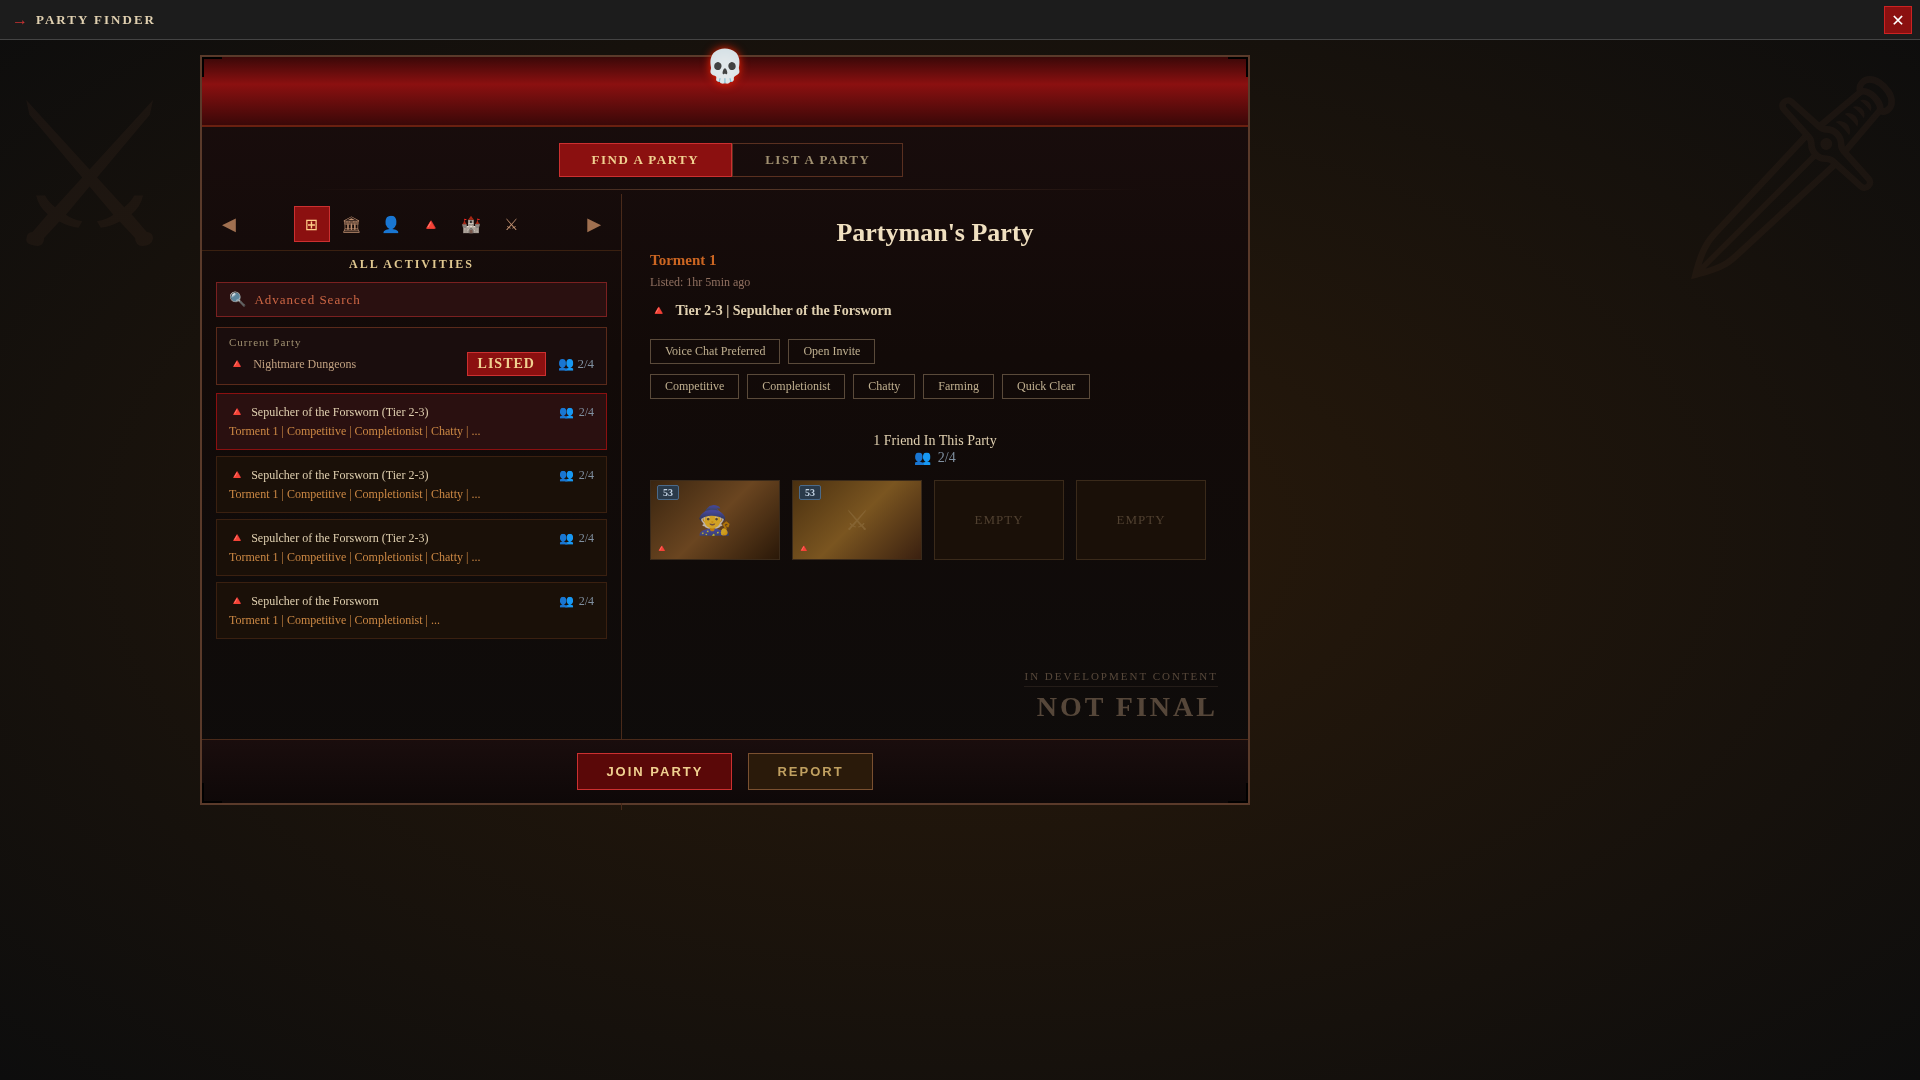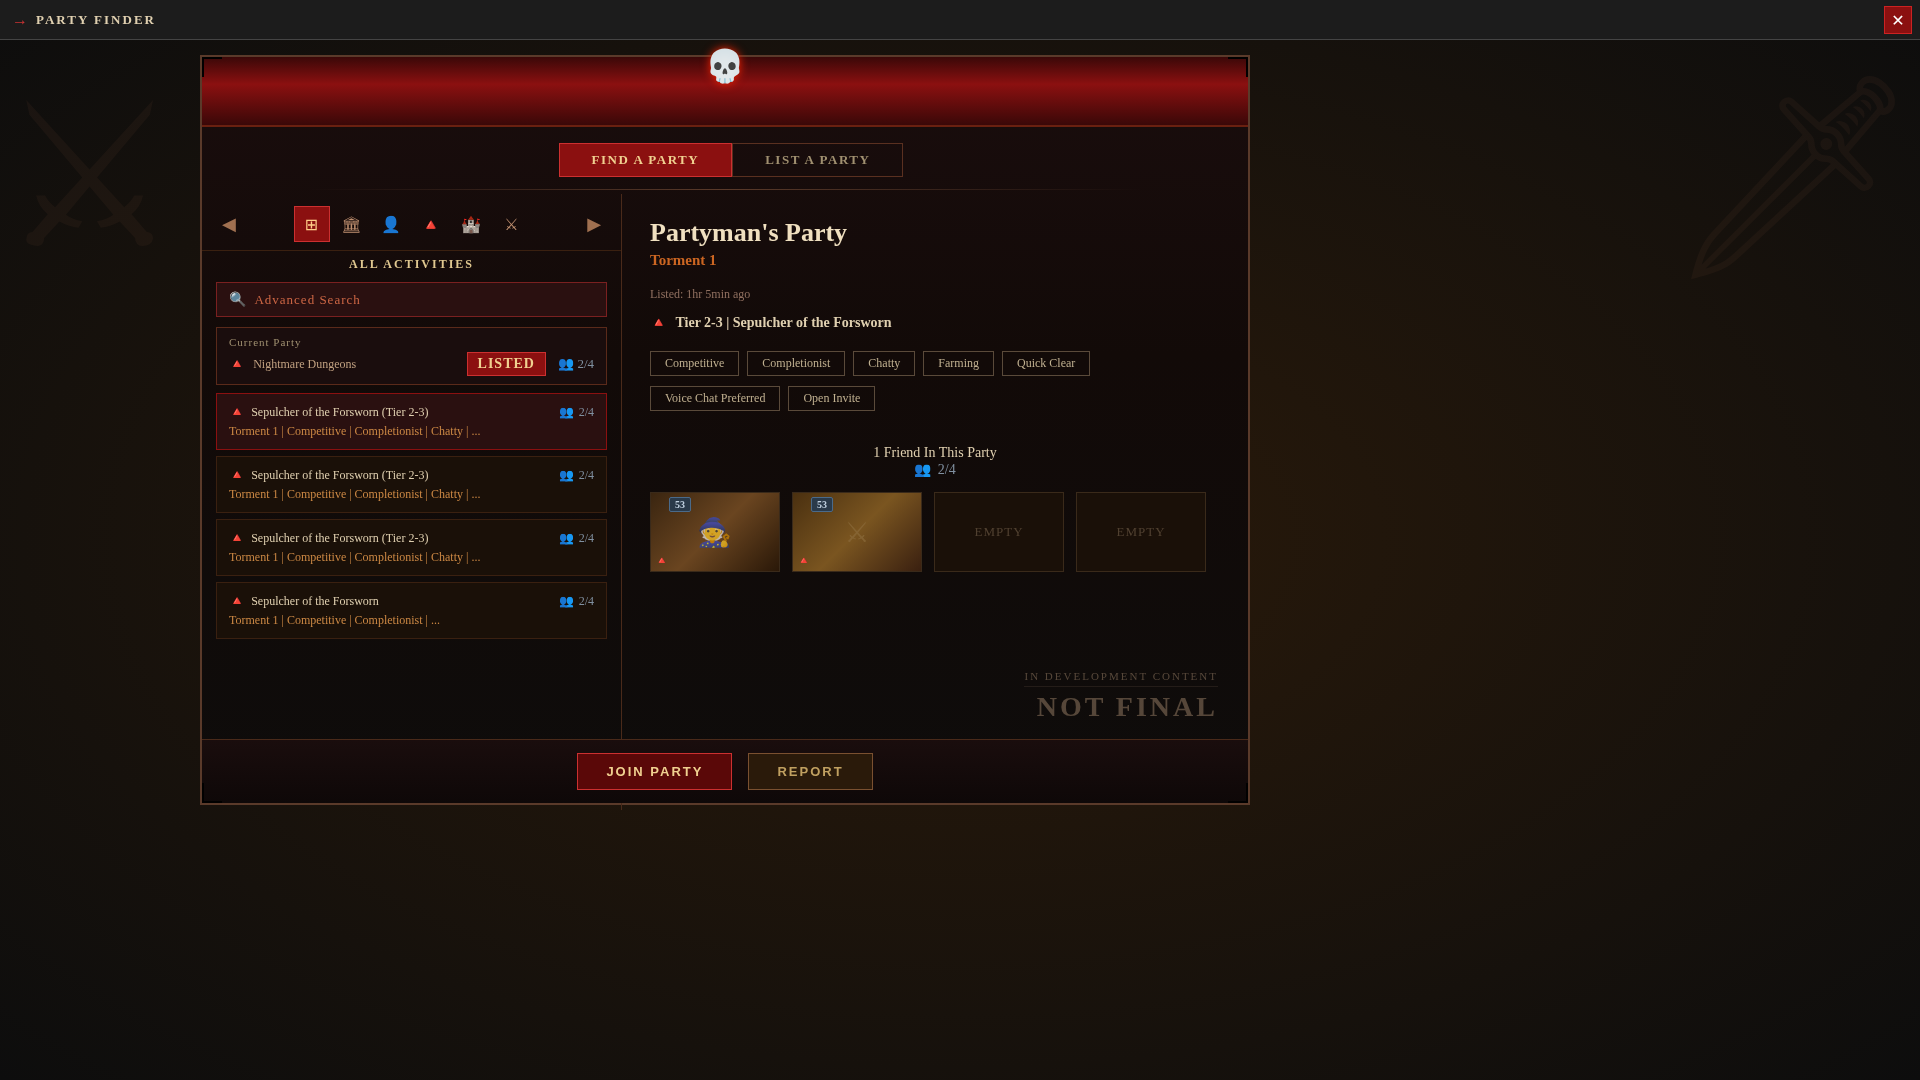--- a/index.html
+++ b/index.html
@@ -302,32 +302,32 @@
       padding: 24px 28px;
       display: flex;
       flex-direction: column;
     }
 
     .party-name-title {
       color: #f0e0c0;
       font-size: 26px;
       font-weight: bold;
       margin-bottom: 4px;
+      text-align: center;
     }
     .party-difficulty {
       color: #cc6622;
       font-size: 15px;
       font-weight: bold;
       margin-bottom: 6px;
     }
     .party-listed-time {
       color: #907060;
       font-size: 12px;
       margin-bottom: 12px;
-      margin-top: 12px;
     }
     .party-dungeon-detail {
       display: flex;
       align-items: center;
       gap: 8px;
       color: #e0d0b0;
       font-size: 14px;
       margin-bottom: 20px;
       font-weight: bold;
     }
@@ -399,21 +399,21 @@
       background: linear-gradient(135deg, #3a2a1a, #5a3a1a, #2a1a08);
       display: flex;
       align-items: center;
       justify-content: center;
       font-size: 32px;
       color: #8a6a3a;
     }
     .player-level-badge {
       position: absolute;
       top: 4px;
-      left: 18px;
+      left: 6px;
       background: #2a3a4a;
       border: 1px solid #4a6a8a;
       color: #c0d0e0;
       font-size: 10px;
       font-weight: bold;
       padding: 1px 5px;
       border-radius: 2px;
     }
     .player-class-icon {
       position: absolute;
@@ -634,30 +634,30 @@
       <div class="party-name-title">Partyman's Party</div>
       <div class="party-difficulty">Torment 1</div>
       <div class="party-listed-time">Listed: 1hr 5min ago</div>
 
       <div class="party-dungeon-detail">
         <span>🔺</span>
         <span>Tier 2-3  |  Sepulcher of the Forsworn</span>
       </div>
 
       <div class="tags-row">
+        <div class="tag">Voice Chat Preferred</div>
+        <div class="tag">Open Invite</div>
+      </div>
+
+      <div class="tags-row">
         <div class="tag">Competitive</div>
         <div class="tag">Completionist</div>
         <div class="tag">Chatty</div>
         <div class="tag">Farming</div>
         <div class="tag">Quick Clear</div>
-      </div>
-
-      <div class="tags-row">
-        <div class="tag">Voice Chat Preferred</div>
-        <div class="tag">Open Invite</div>
       </div>
 
       <div class="friends-section">
         <div class="friends-header">
           <span class="friends-label">1 Friend In This Party</span>
           <span class="friends-count">
             👥 <span>2/4</span>
           </span>
         </div>
         <div class="player-slots">

